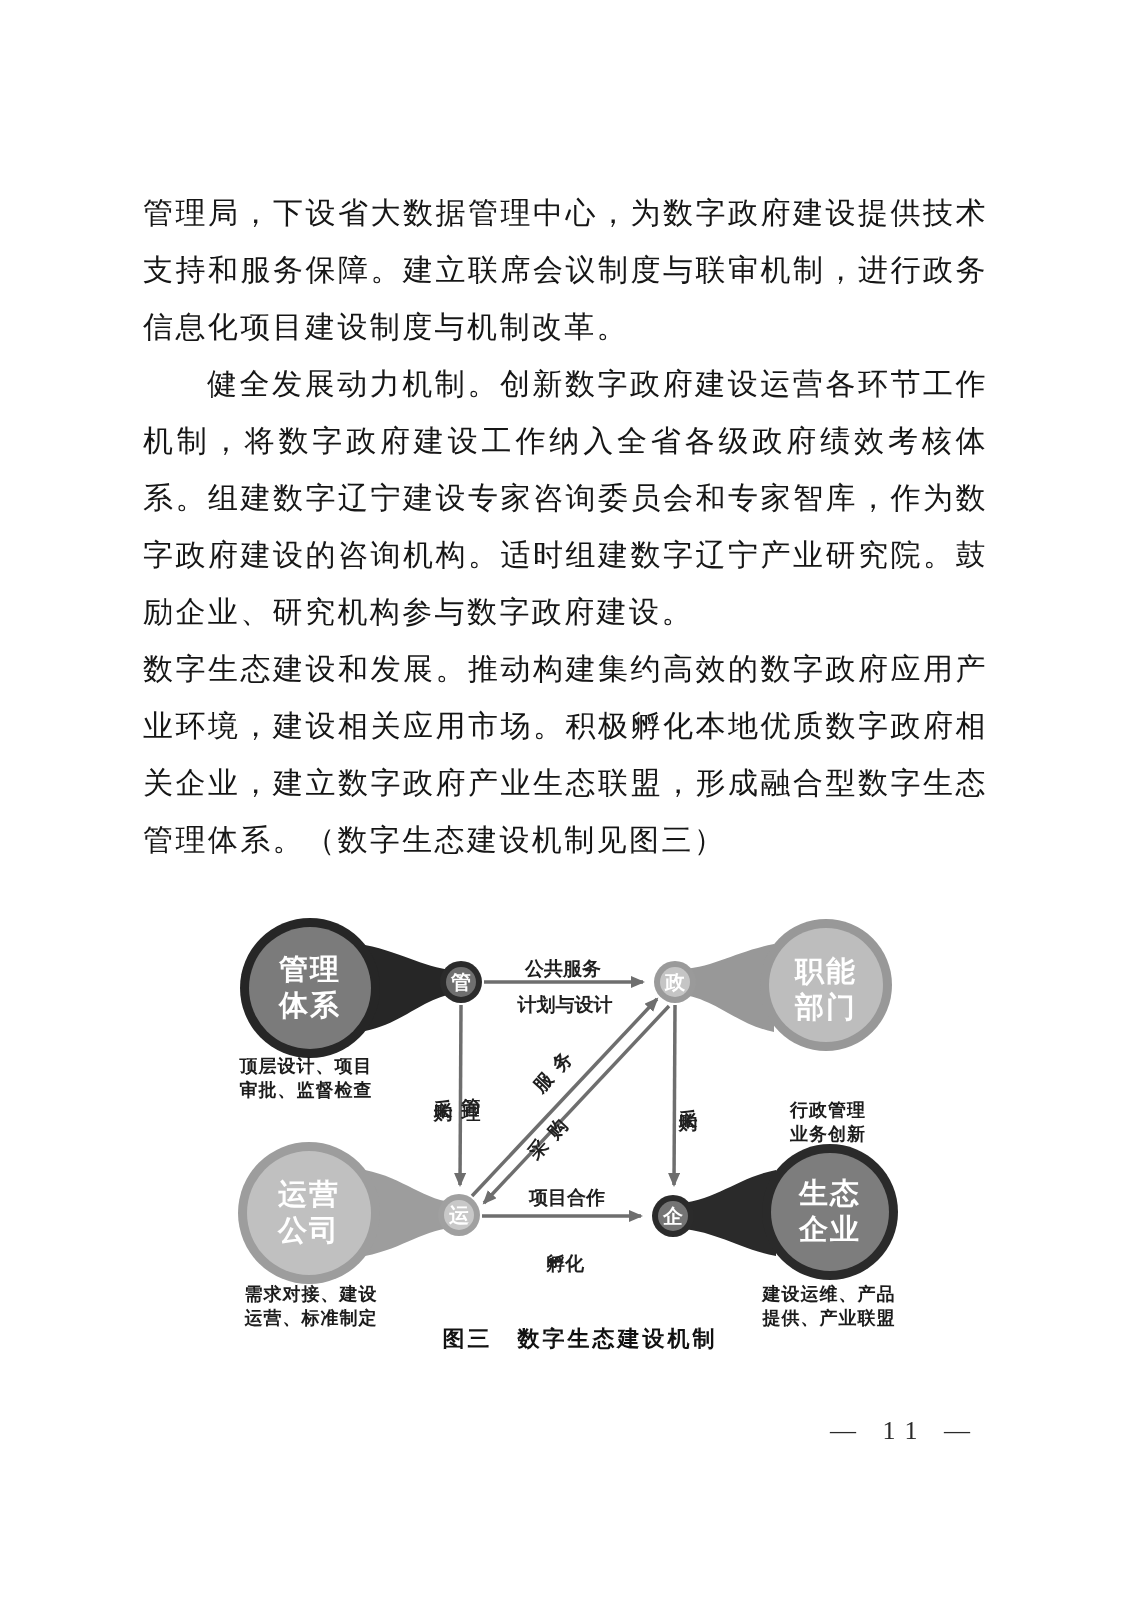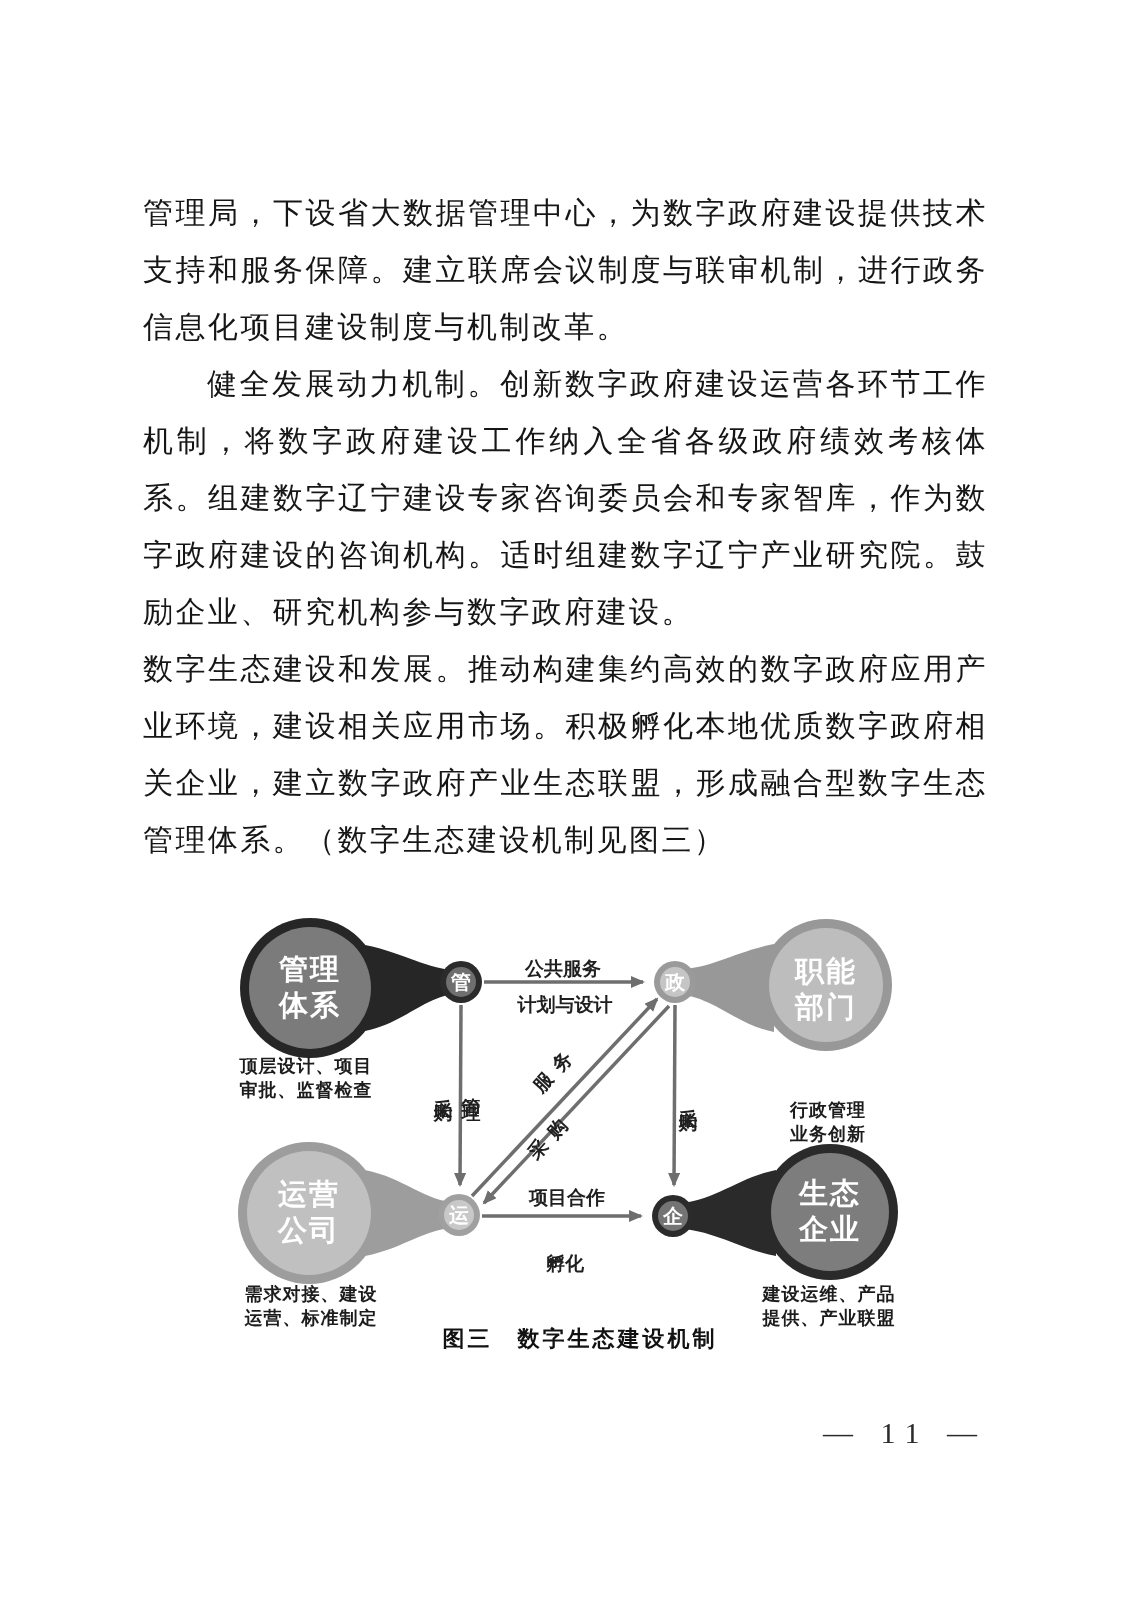--- a/index.html
+++ b/index.html
@@ -44,21 +44,21 @@
     font-weight:bold;color:#1c1c1c;font-size:18px;line-height:24px;
     letter-spacing:1px;white-space:pre-line;text-align:center;
   }
   .caption{
     position:absolute;left:195px;top:1324px;width:770px;text-align:center;
     font-family:"Liberation Sans","DejaVu Sans",sans-serif;
     font-weight:bold;font-size:22px;color:#111111;letter-spacing:3px;
   }
   .pagenum{
     position:absolute;left:805px;top:1416px;width:200px;text-align:center;
-    font-size:30px;color:#2a2a2a;letter-spacing:10px;
+    font-size:26px;color:#2a2a2a;letter-spacing:10px;
     font-family:"Liberation Serif","DejaVu Serif",serif;
   }
 </style>
 </head>
 <body>
 
 <div class="textblock">
   <div class="bline">管理局，下设省大数据管理中心，为数字政府建设提供技术</div>
   <div class="bline">支持和服务保障。建立联席会议制度与联审机制，进行政务</div>
   <div class="bline end">信息化项目建设制度与机制改革。</div>

